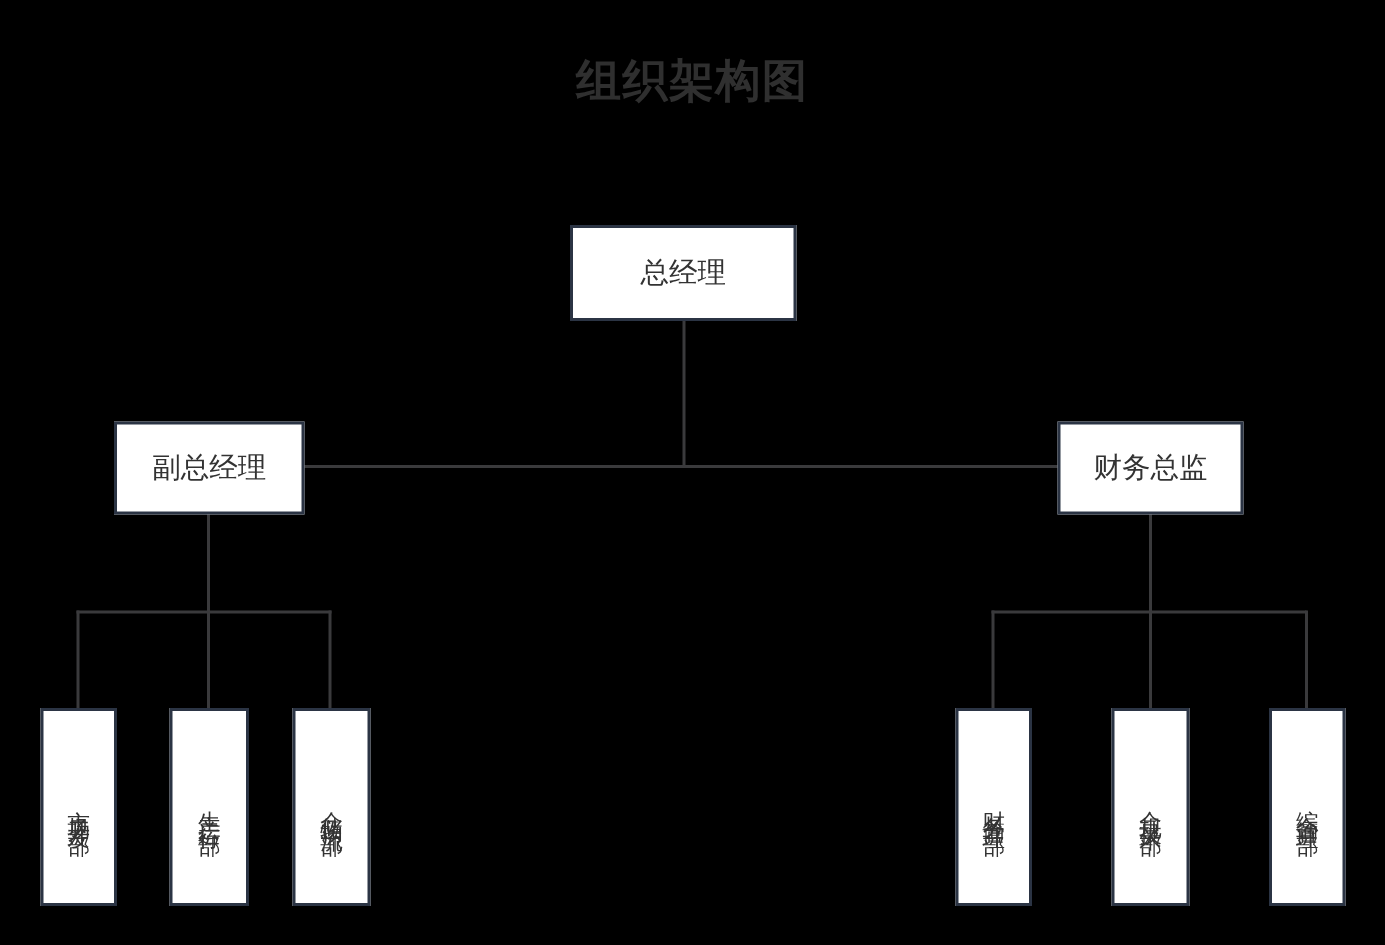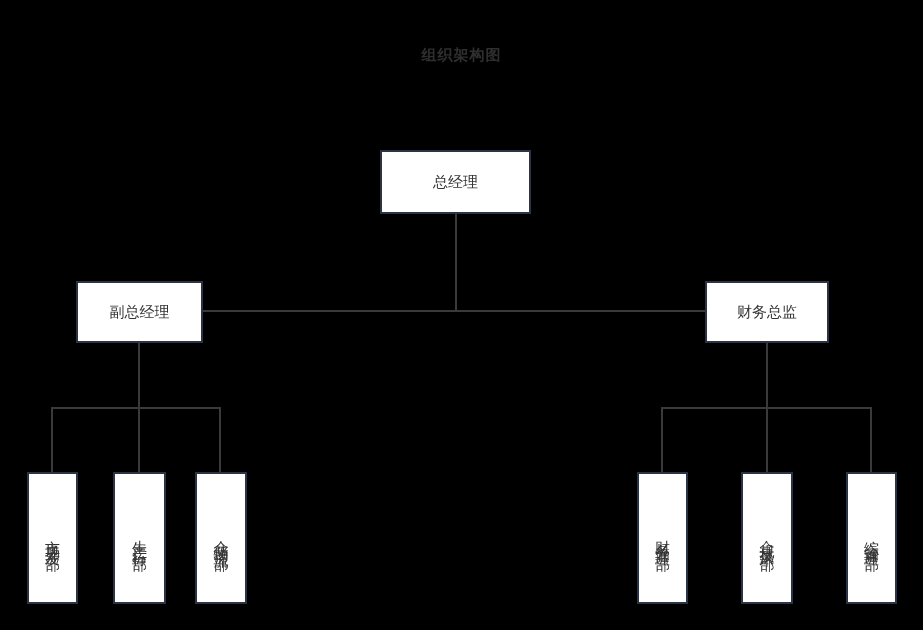--- a/index.html
+++ b/index.html
@@ -16,36 +16,36 @@
     height: 630px;
     background: #000000;
     overflow: hidden;
   }
   .chart-title {
     position: absolute;
     left: 0;
     top: 40px;
     width: 923px;
     text-align: center;
-    font-size: 15px;
+    font-size: 30px;
     font-weight: bold;
     color: #2f2f2f;
     letter-spacing: 1px;
     line-height: 30px;
   }
   .node {
     position: absolute;
     background: #ffffff;
     border: 2px solid #2b3444;
     box-sizing: border-box;
     display: flex;
     align-items: center;
     justify-content: center;
     color: #333333;
-    font-size: 15px;
+    font-size: 19px;
     line-height: 22px;
   }
   .node.horizontal {
     writing-mode: horizontal-tb;
   }
   .node.vertical {
     writing-mode: vertical-rl;
     text-orientation: upright;
     letter-spacing: 4px;
     font-size: 15px;

